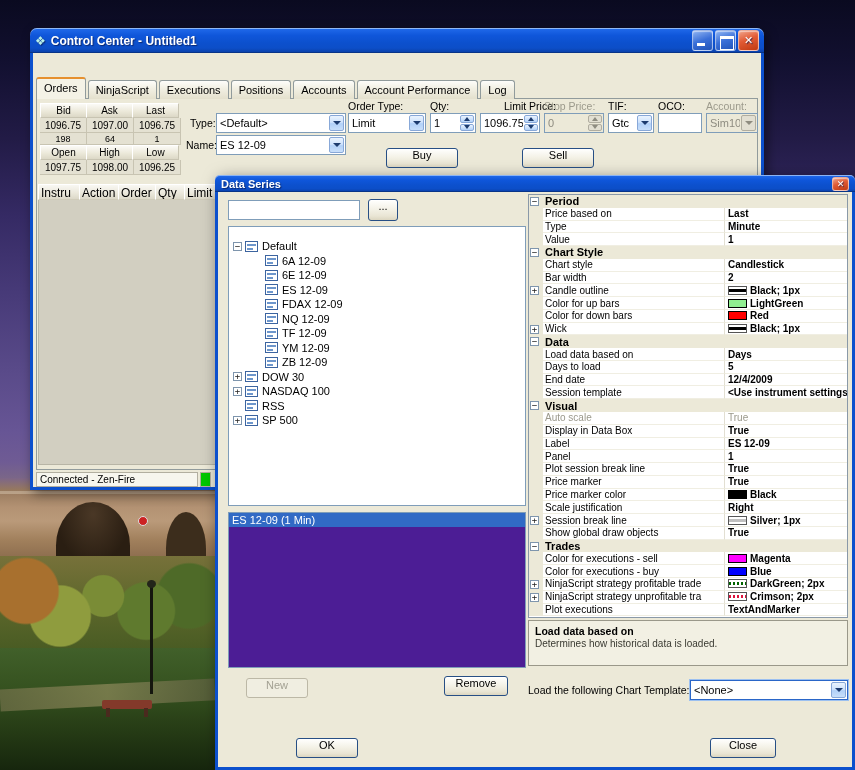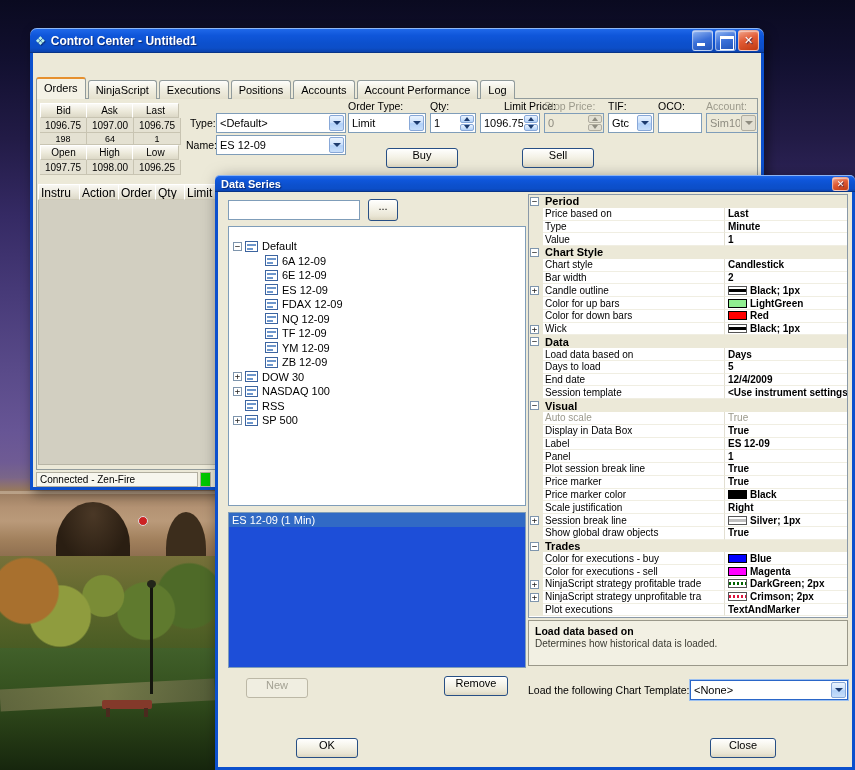--- a/index.html
+++ b/index.html
@@ -121,21 +121,21 @@
 
 .tb{position:absolute;background:#fff;border:1px solid #7f9db9;font-size:11px;padding:0 3px;
  font-family:"Liberation Sans","DejaVu Sans",sans-serif}
 .tree{position:absolute;background:#fff;border:1px solid #7f9db9;overflow:hidden;padding-top:12px}
 .titem{height:14.5px;display:flex;align-items:center;font-size:11px;white-space:nowrap}
 .expander{width:9px;height:9px;flex:none;background:#fff;border:1px solid #7e95ad;font-size:9px;line-height:7px;
  text-align:center;color:#222;margin-right:3px;font-family:"DejaVu Sans Mono",monospace}
 .tree-icon{width:13px;height:11px;flex:none;background:#fff;border:1px solid #3c64a0;margin-right:4px;position:relative}
 .tree-icon::before{content:"";position:absolute;left:1px;right:1px;top:2px;height:2px;background:#6d96cc}
 .tree-icon::after{content:"";position:absolute;left:1px;right:4px;top:6px;height:2px;background:#6d96cc}
-.listbox{position:absolute;background:#1d4ed8;border:1px solid #7f9db9;overflow:hidden}
+.listbox{position:absolute;background:#4c1d95;border:1px solid #7f9db9;overflow:hidden}
 .litem{height:14px;font-size:11px;padding:1px 3px;white-space:nowrap}
 .litem.sel{background:var(--sel,#316ac5);color:#fff}
 .pgrid{position:absolute;background:#fff;border:1px solid #8a99a8;overflow:hidden}
 .prow{display:flex;height:12.78px;align-items:stretch}
 .gutter{width:14px;flex:none;background:#ece9d8;display:flex;align-items:center;justify-content:center}
 .prow.category{background:#ece9d8}
 .catname{font-size:11px;font-weight:bold;color:#000;padding-left:2px;align-self:center;white-space:nowrap;overflow:hidden}
 .pname{width:182px;flex:none;font-size:10px;color:#000;padding:0 2px;display:flex;align-items:center;
  border-right:1px solid #e2dfd2;border-bottom:1px solid #f0eee2;overflow:hidden;white-space:nowrap}
 .pval{flex:1;display:flex;align-items:center;font-size:10px;padding-left:3px;border-bottom:1px solid #f0eee2;overflow:hidden;white-space:nowrap}
@@ -577,32 +577,32 @@
           </span>
         </div>
         <div class="prow category">
           <span class="gutter">
             <span class="expander">−</span>
           </span>
           <span class="catname">Trades</span>
         </div>
         <div class="prow item">
           <span class="gutter"></span>
+          <span class="pname">Color for executions - sell</span>
+          <span class="pval">
+            <span class="swatch" style="background: rgb(255, 0, 255); border: 1px solid rgb(0, 0, 0);"></span>
+            <span class="vtext">Magenta</span>
+          </span>
+        </div>
+        <div class="prow item">
+          <span class="gutter"></span>
           <span class="pname">Color for executions - buy</span>
           <span class="pval">
             <span class="swatch" style="background: rgb(0, 0, 255); border: 1px solid rgb(0, 0, 0);"></span>
             <span class="vtext">Blue</span>
-          </span>
-        </div>
-        <div class="prow item">
-          <span class="gutter"></span>
-          <span class="pname">Color for executions - sell</span>
-          <span class="pval">
-            <span class="swatch" style="background: rgb(255, 0, 255); border: 1px solid rgb(0, 0, 0);"></span>
-            <span class="vtext">Magenta</span>
           </span>
         </div>
         <div class="prow item">
           <span class="gutter">
             <span class="expander">+</span>
           </span>
           <span class="pname">NinjaScript strategy profitable trade</span>
           <span class="pval">
             <span class="swatch" style="background-color: rgb(255, 255, 255); border: 1px solid rgb(85, 85, 85); background-repeat: no-repeat; background-position: center center; background-size: 100% 3px; background-image: repeating-linear-gradient(90deg, rgb(0, 100, 0) 0px, rgb(0, 100, 0) 2px, transparent 2px, transparent 4px);"></span>
             <span class="vtext">DarkGreen; 2px</span>

